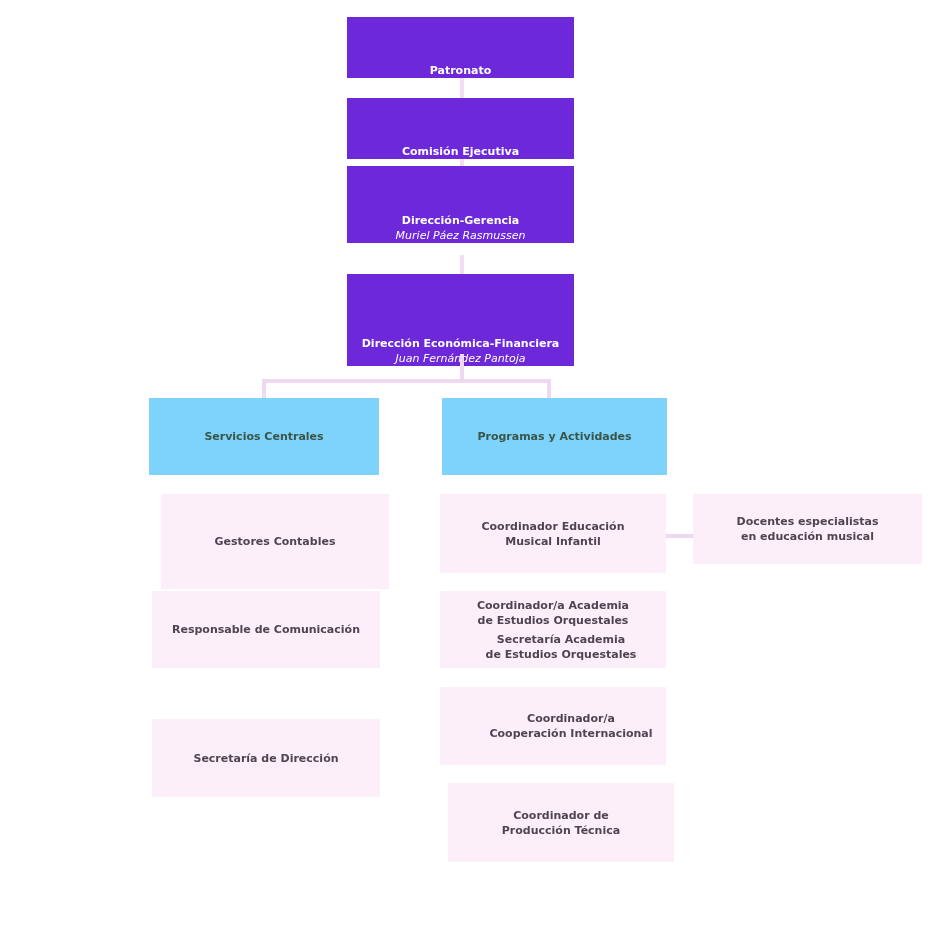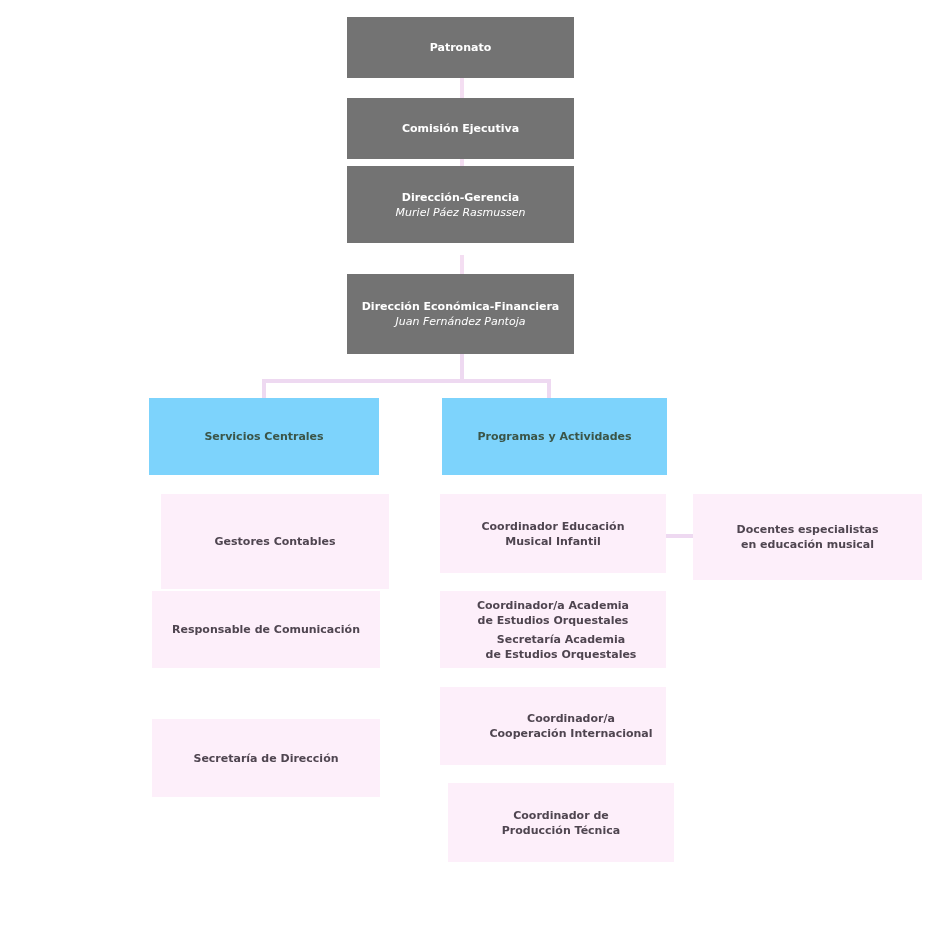--- a/index.html
+++ b/index.html
@@ -21,22 +21,23 @@
     flex-direction: column;
     align-items: center;
     justify-content: center;
     text-align: center;
     box-sizing: border-box;
     font-size: 11px;
     font-weight: bold;
     line-height: 15px;
   }
   .node-exec {
-    background: #737373;
+    background: #6d28d9;
     color: #ffffff;
+    justify-content: flex-end;
   }
   .node-division {
     background: #7dd3fc;
     color: #3b5548;
   }
   .node-unit {
     background: #fdeffa;
     color: #4f4550;
   }
   .node .label {
@@ -79,21 +80,21 @@
 
   <div class="connector connector-light" style="left:460px; top:159px; width:4px; height:19px;"></div>
 
   <div class="node node-exec" style="left:347px; top:166px; width:227px; height:77px;">
     <div class="label">Dirección-Gerencia</div>
     <div class="person">Muriel Páez Rasmussen</div>
   </div>
 
   <div class="connector connector-light" style="left:460px; top:255px; width:4px; height:19px;"></div>
 
-  <div class="node node-exec" style="left:347px; top:274px; width:227px; height:80px;">
+  <div class="node node-exec" style="left:347px; top:274px; width:227px; height:92px;">
     <div class="label">Dirección Económica-Financiera</div>
     <div class="person">Juan Fernández Pantoja</div>
   </div>
 
   <div class="connector" style="left:460px; top:354px; width:4px; height:25px;"></div>
   <div class="connector" style="left:262px; top:379px; width:289px; height:4px;"></div>
   <div class="connector" style="left:262px; top:383px; width:4px; height:15px;"></div>
   <div class="connector" style="left:547px; top:383px; width:4px; height:15px;"></div>
 
   <div class="node node-division" style="left:149px; top:398px; width:230px; height:77px;">
@@ -116,21 +117,21 @@
     <div class="label">Secretaría de Dirección</div>
   </div>
 
   <div class="node node-unit" style="left:440px; top:494px; width:226px; height:79px;">
     <div class="label">Coordinador Educación
 Musical Infantil</div>
   </div>
 
   <div class="connector" style="left:666px; top:534px; width:27px; height:4px;"></div>
 
-  <div class="node node-unit" style="left:693px; top:494px; width:229px; height:86px;">
+  <div class="node node-unit" style="left:693px; top:494px; width:229px; height:70px;">
     <div class="label">Docentes especialistas
 en educación musical</div>
   </div>
 
   <div class="node node-unit" style="left:440px; top:591px; width:226px; height:77px;">
     <div class="sub-block">Coordinador/a Academia
 de Estudios Orquestales</div>
     <div class="sub-block">Secretaría Academia
 de Estudios Orquestales</div>
   </div>

